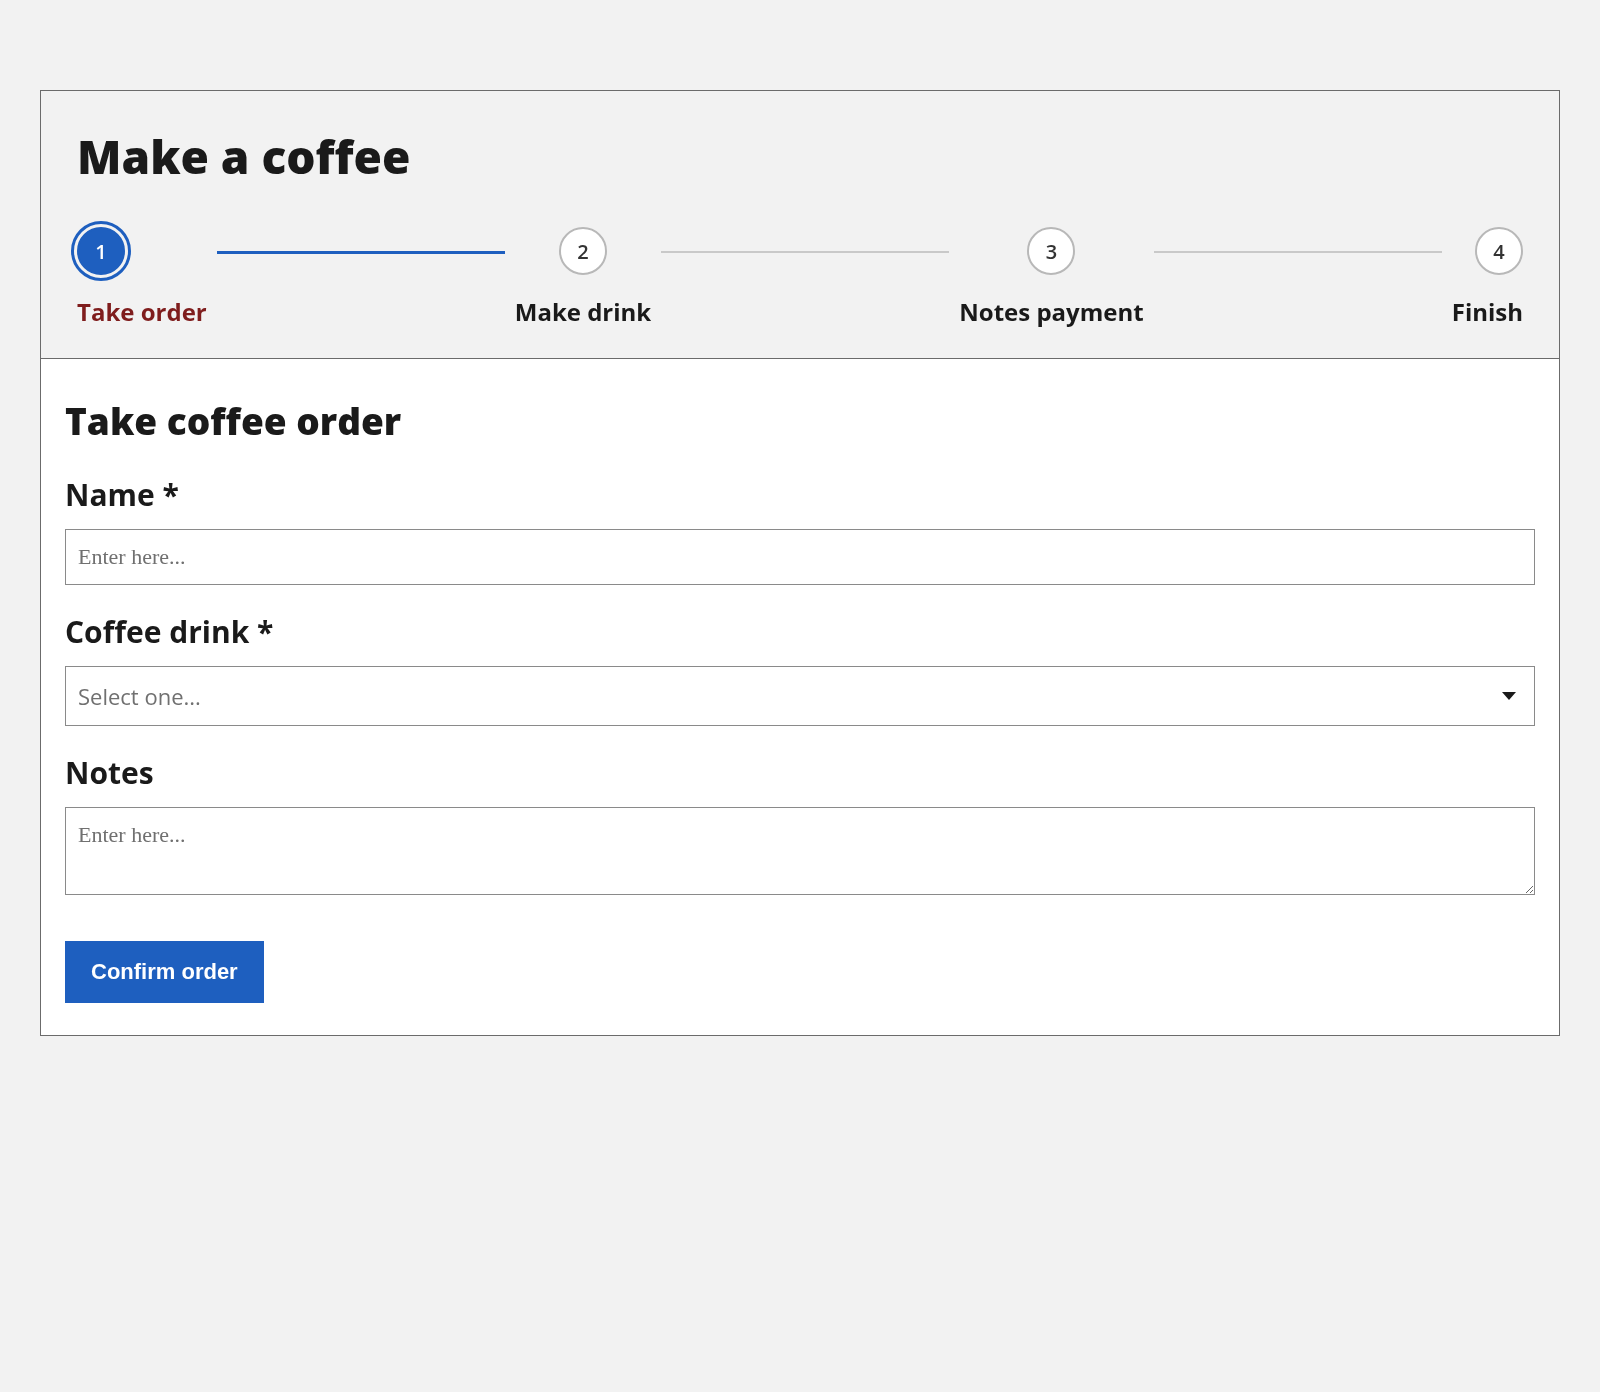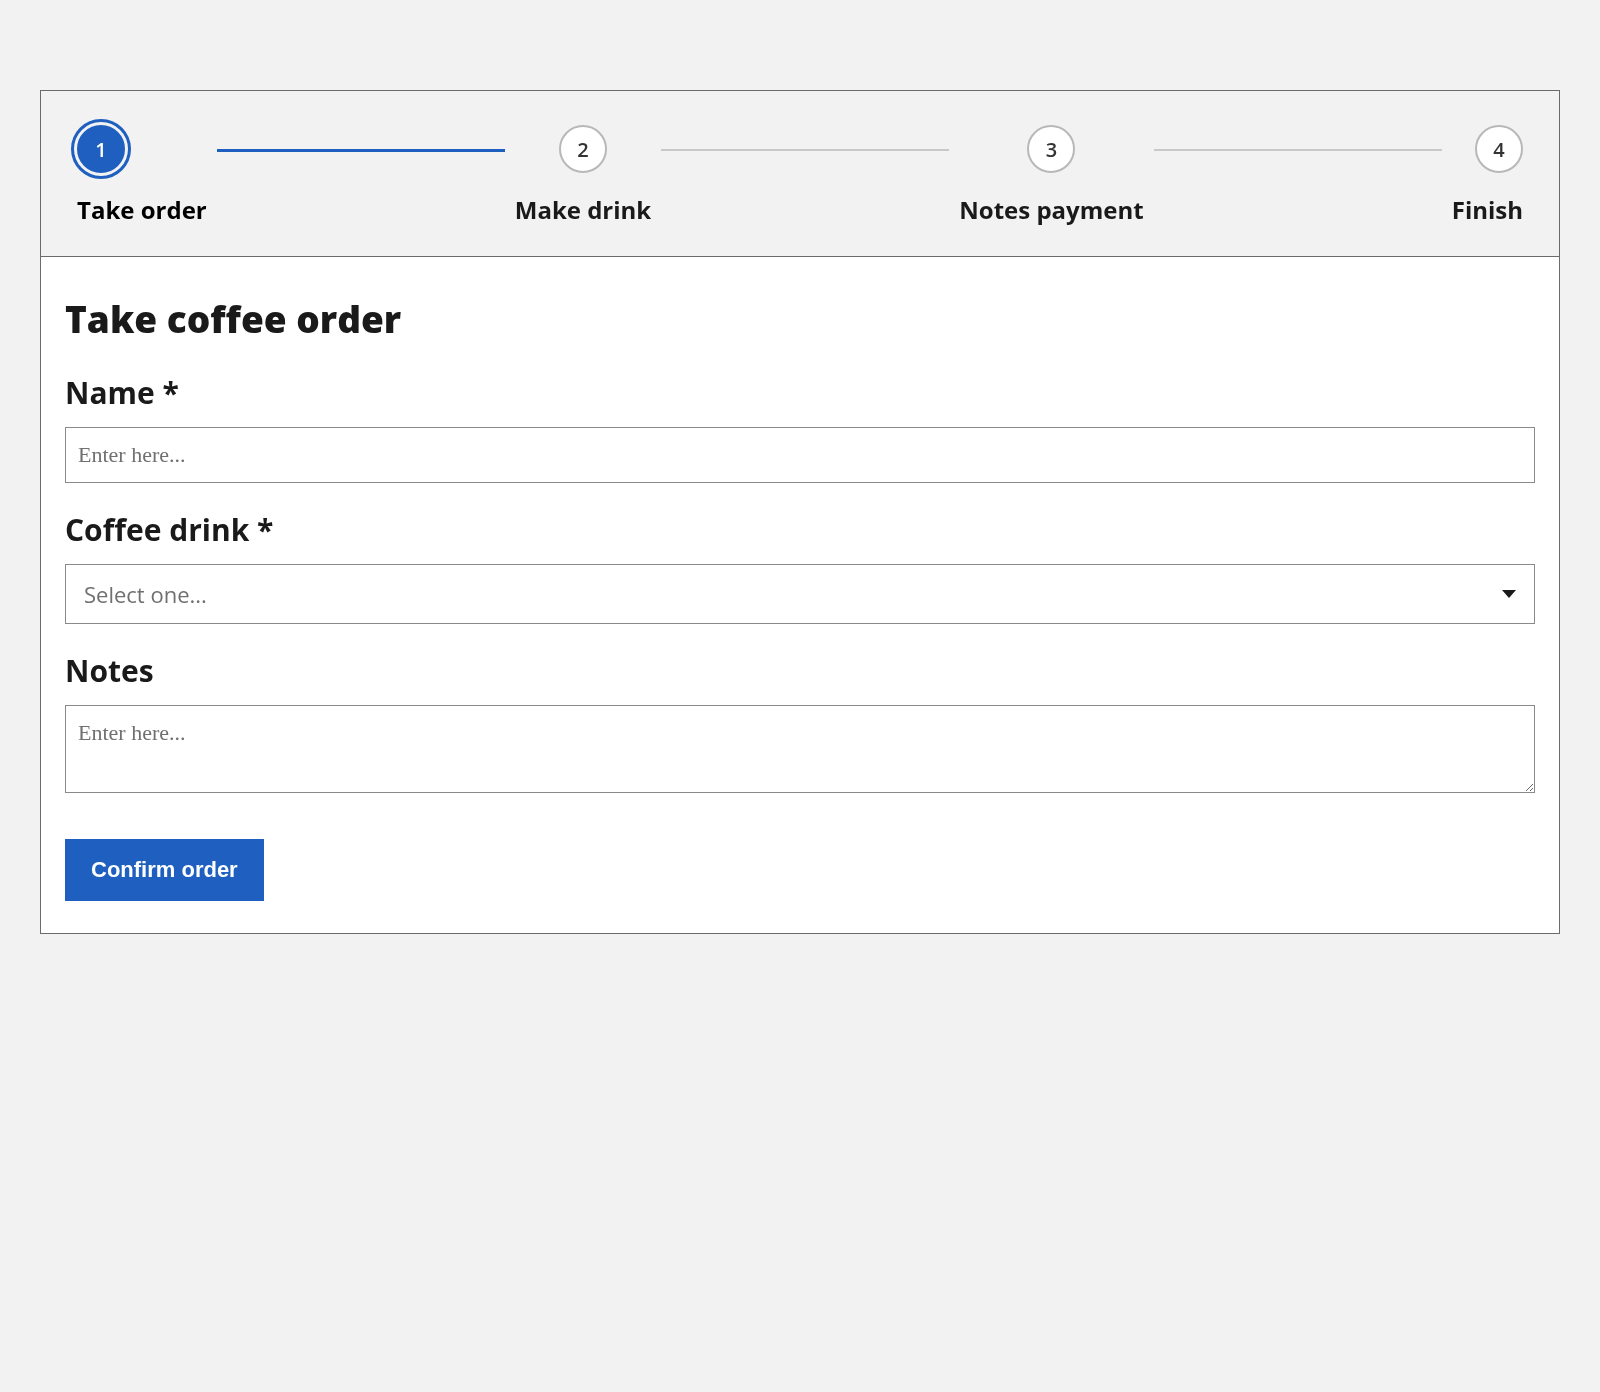--- a/index.html
+++ b/index.html
@@ -70,21 +70,21 @@
     border-radius: 50%;
   }
   .step-label {
     margin-top: 20px;
     font-size: 24px;
     font-weight: 700;
     color: #1a1a1a;
     white-space: nowrap;
   }
   .step.current .step-label {
-    color: #000000;
+    color: #7f1d1d;
   }
   .connector {
     flex: 1;
     height: 2px;
     background: #c9c9c9;
     margin: 24px 10px 0 10px;
   }
   .connector.active {
     background: #1e5fbf;
     height: 3px;
@@ -122,21 +122,21 @@
   .text-input::placeholder,
   .textarea-input::placeholder {
     color: #707070;
   }
   .select-wrap {
     position: relative;
   }
   .select-display {
     width: 100%;
     font-size: 22px;
-    padding: 14px 18px;
+    padding: 14px 12px;
     border: 1px solid #8a8a8a;
     background: #fff;
     color: #707070;
     cursor: pointer;
     user-select: none;
   }
   .select-caret {
     position: absolute;
     right: 18px;
     top: 50%;
@@ -159,20 +159,21 @@
     margin-top: 15px;
   }
 </style>
 </head>
 <body>
 
 <div class="page">
   <div class="card">
 
     <div class="card-header">
+      <h1 class="title">Make a coffee</h1>
 
       <div class="stepper">
 
         <div class="step first current">
           <div class="step-circle">1</div>
           <div class="step-label">Take order</div>
         </div>
 
         <div class="connector active"></div>
 

